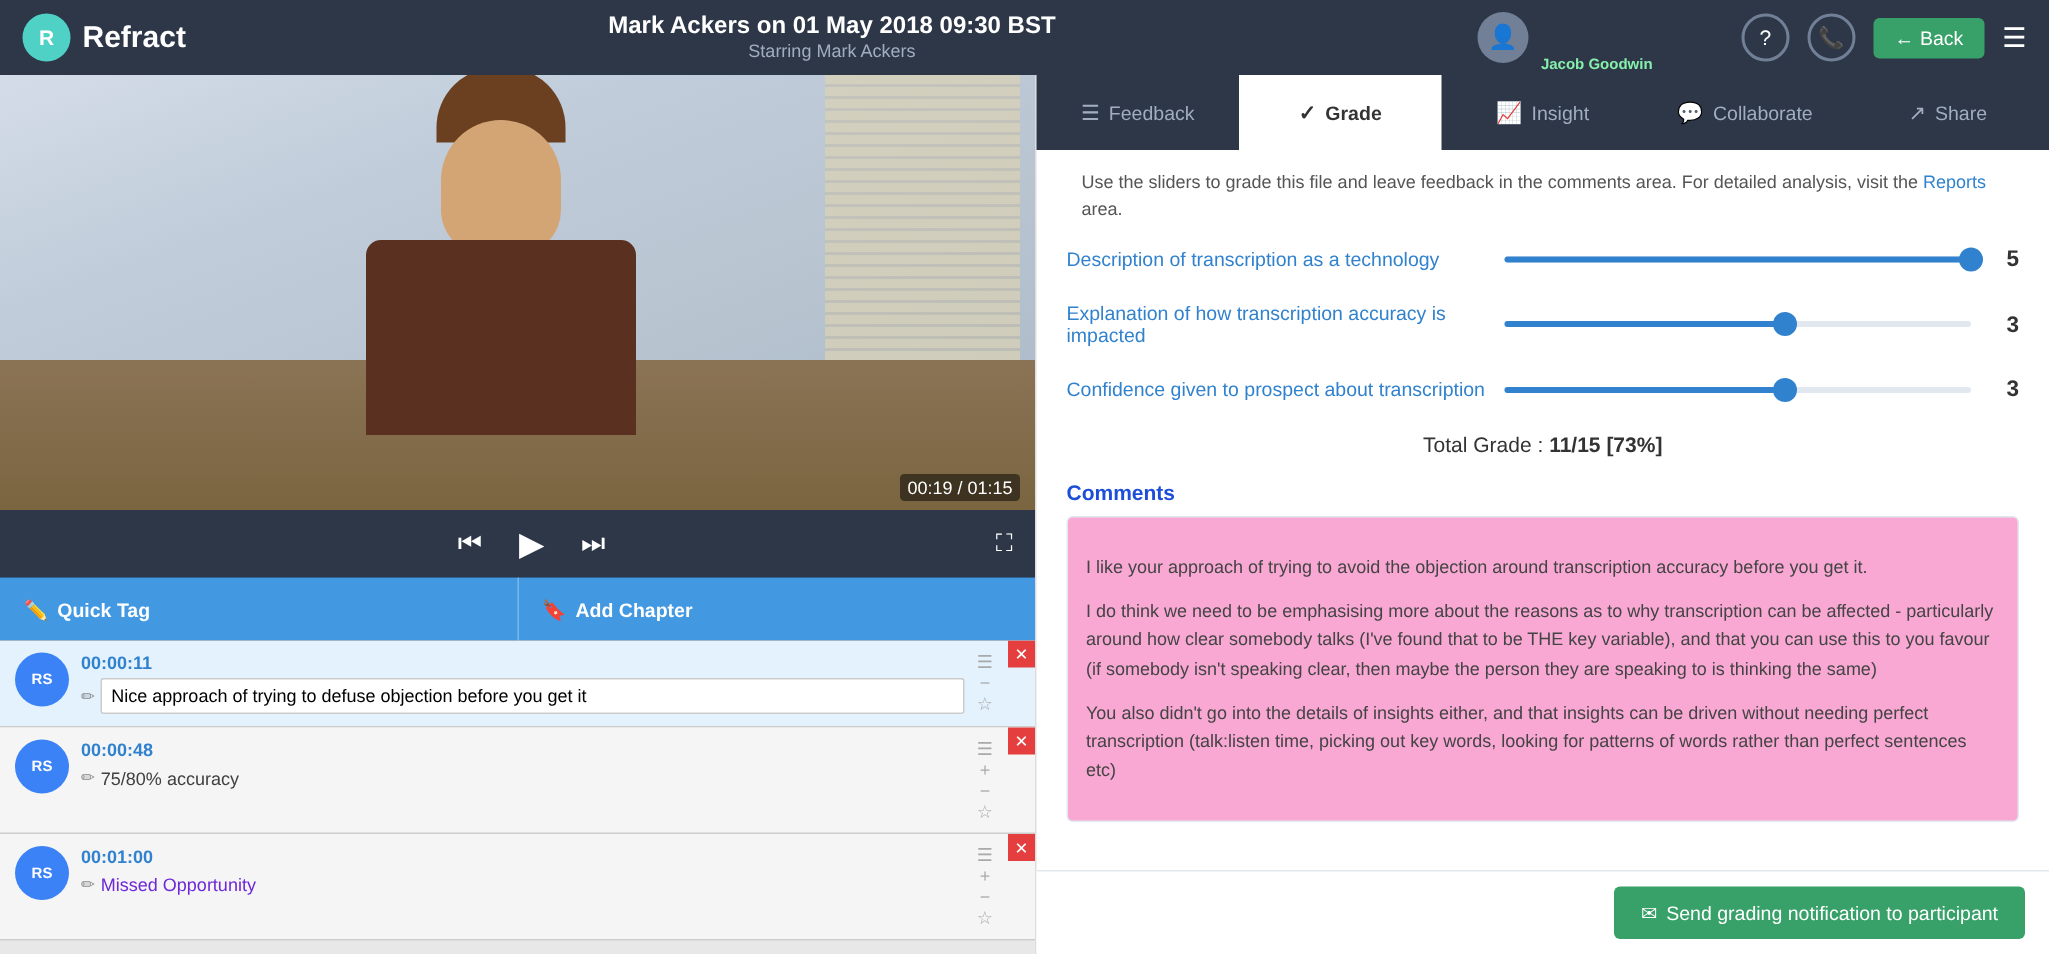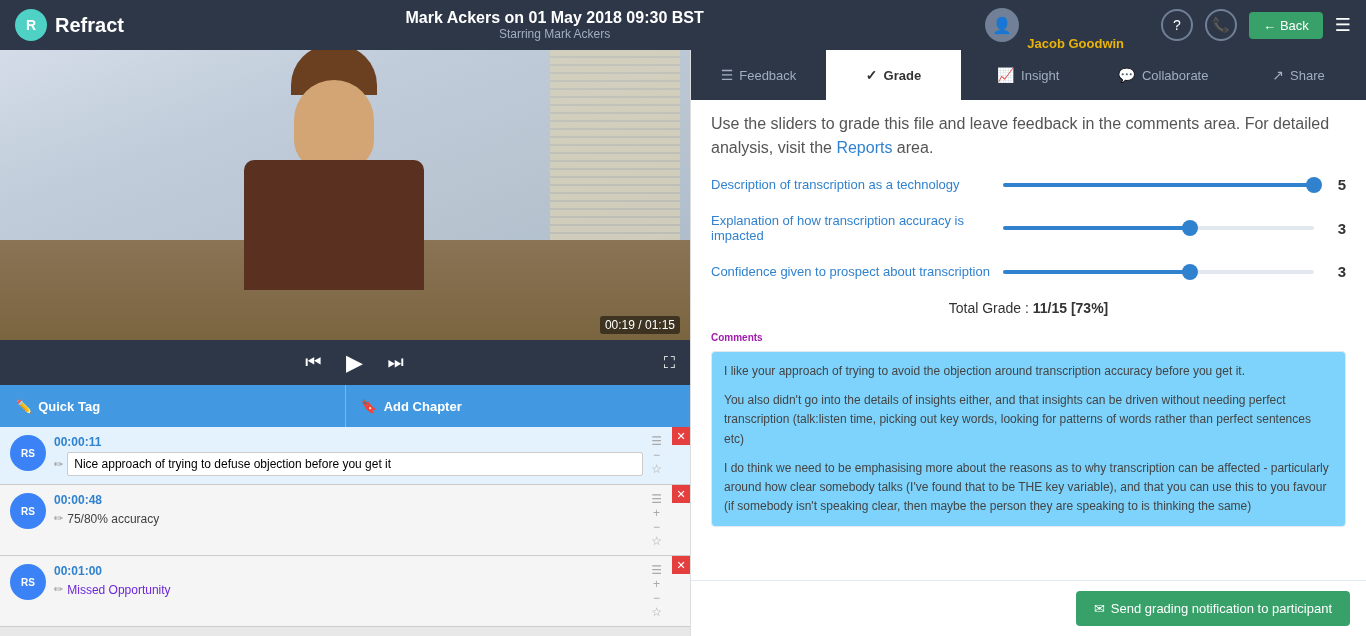--- a/index.html
+++ b/index.html
@@ -61,21 +61,21 @@
       width: 34px;
       height: 34px;
       background: #718096;
       border-radius: 50%;
       display: flex;
       align-items: center;
       justify-content: center;
       color: white;
       font-size: 16px;
     }
-    .user-text .name { font-size: 13px; font-weight: bold; color: #eab308; margin-top: 48px; }
+    .user-text .name { font-size: 10px; font-weight: bold; color: #86efac; margin-top: 48px; }
     .user-text .role { font-size: 11px; color: #a0aec0; }
     .icon-btn {
       width: 32px;
       height: 32px;
       border-radius: 50%;
       border: 2px solid #718096;
       background: transparent;
       color: white;
       display: flex;
       align-items: center;
@@ -315,24 +315,25 @@
     }
     .tab.active {
       background: white;
       color: #333;
       font-weight: bold;
     }
     .tab-icon {
       font-size: 14px;
     }
     .grade-intro {
-      font-size: 16px;
+      font-size: 12px;
       color: #555;
       margin-bottom: 16px;
       line-height: 1.5;
+      margin-left: 10px;
     }
     .grade-intro a {
       color: #3182ce;
       text-decoration: none;
     }
 
     
     .slider-row {
       display: flex;
       align-items: center;
@@ -379,33 +380,33 @@
       text-align: center;
       font-size: 14px;
       color: #333;
       margin: 8px 0 16px 0;
     }
     .total-grade strong {
       font-weight: bold;
     }
 
     .comments-label {
-      font-size: 10px;
-      color: #a21caf;
+      font-size: 14px;
+      color: #1d4ed8;
       font-weight: bold;
       margin-bottom: 8px;
     }
     .comments-box {
       border: 1px solid #e2e8f0;
       border-radius: 4px;
-      padding: 10px 12px;
+      padding: 24px 12px;
       font-size: 12px;
       color: #444;
       line-height: 1.6;
-      background: #7dd3fc;
+      background: #f9a8d4;
     }
     .comments-box p {
       margin-bottom: 10px;
     }
     .comments-box p:last-child {
       margin-bottom: 0;
     }
 
     
     .send-btn-area {
@@ -708,22 +709,22 @@
         </div>
 
         <div class="total-grade">
           <span>Total Grade :</span>
           <strong>11/15 [73%]</strong>
         </div>
 
         <div class="comments-label">Comments</div>
         <div class="comments-box">
           <p>I like your approach of trying to avoid the objection around transcription accuracy before you get it.</p>
+          <p>I do think we need to be emphasising more about the reasons as to why transcription can be affected - particularly around how clear somebody talks (I've found that to be THE key variable), and that you can use this to you favour (if somebody isn't speaking clear, then maybe the person they are speaking to is thinking the same)</p>
           <p>You also didn't go into the details of insights either, and that insights can be driven without needing perfect transcription (talk:listen time, picking out key words, looking for patterns of words rather than perfect sentences etc)</p>
-          <p>I do think we need to be emphasising more about the reasons as to why transcription can be affected - particularly around how clear somebody talks (I've found that to be THE key variable), and that you can use this to you favour (if somebody isn't speaking clear, then maybe the person they are speaking to is thinking the same)</p>
         </div>
       </div>
 
       <div class="send-btn-area">
         <button class="send-btn">
           <span>✉</span>
           <span>Send grading notification to participant</span>
         </button>
       </div>
 

